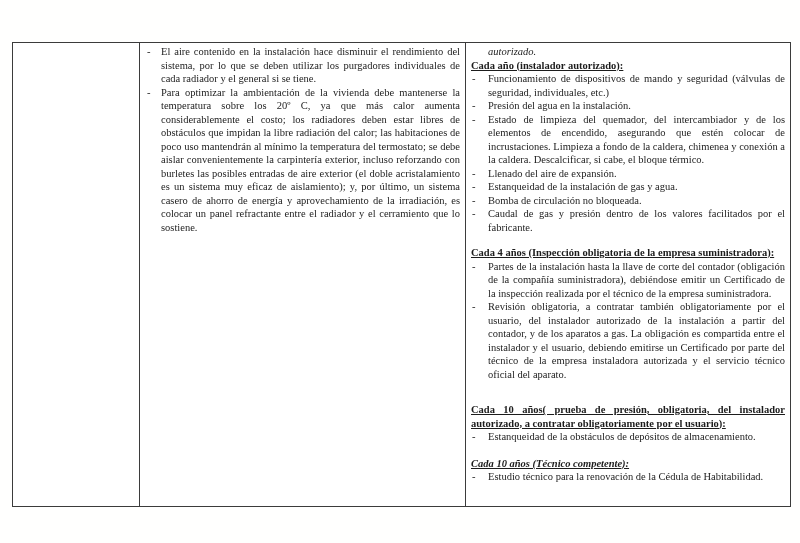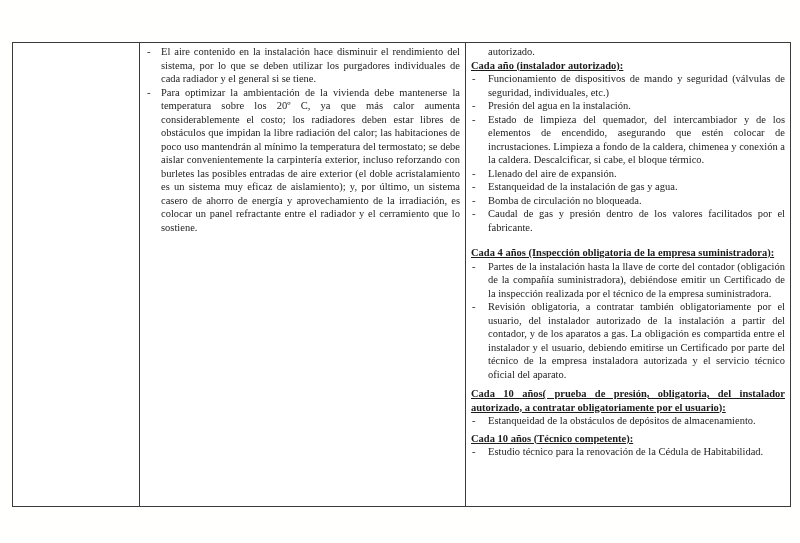--- a/index.html
+++ b/index.html
@@ -16,26 +16,26 @@
   .cell{box-sizing:border-box;overflow:hidden;
     font-size:10.5px;line-height:13.5px;text-align:justify;}
   .cell-empty{width:127px;border-right:1px solid #3b3b3b;}
   .cell-middle{width:326px;border-right:1px solid #3b3b3b;padding:2px 5px 2px 0;}
   .cell-right{flex:1;padding:2px 5px 2px 5px;}
   .li{position:relative;}
   .cell-middle .li{padding-left:21px;}
   .cell-middle .dash{position:absolute;left:7px;top:0;}
   .cell-right .li{padding-left:17px;}
   .cell-right .dash{position:absolute;left:1px;top:0;}
-  .continuation{padding-left:17px;text-align:left;}
+  .continuation{padding-left:17px;text-align:left;font-style:italic;}
   .hdr{font-weight:bold;text-decoration:underline;text-align:justify;}
   .hdr-yearly{}
   .hdr-4years{margin-top:12px;}
-  .hdr-10years-pressure{margin-top:6px;}
-  .hdr-10years-tech{margin-top:4px;}
+  .hdr-10years-pressure{margin-top:22px;}
+  .hdr-10years-tech{margin-top:13px;font-style:italic;}
 </style>
 </head>
 <body>
 
 <div class="page">
   <div class="doc-table">
 
     <div class="cell cell-empty"></div>
 
     <div class="cell cell-middle">

